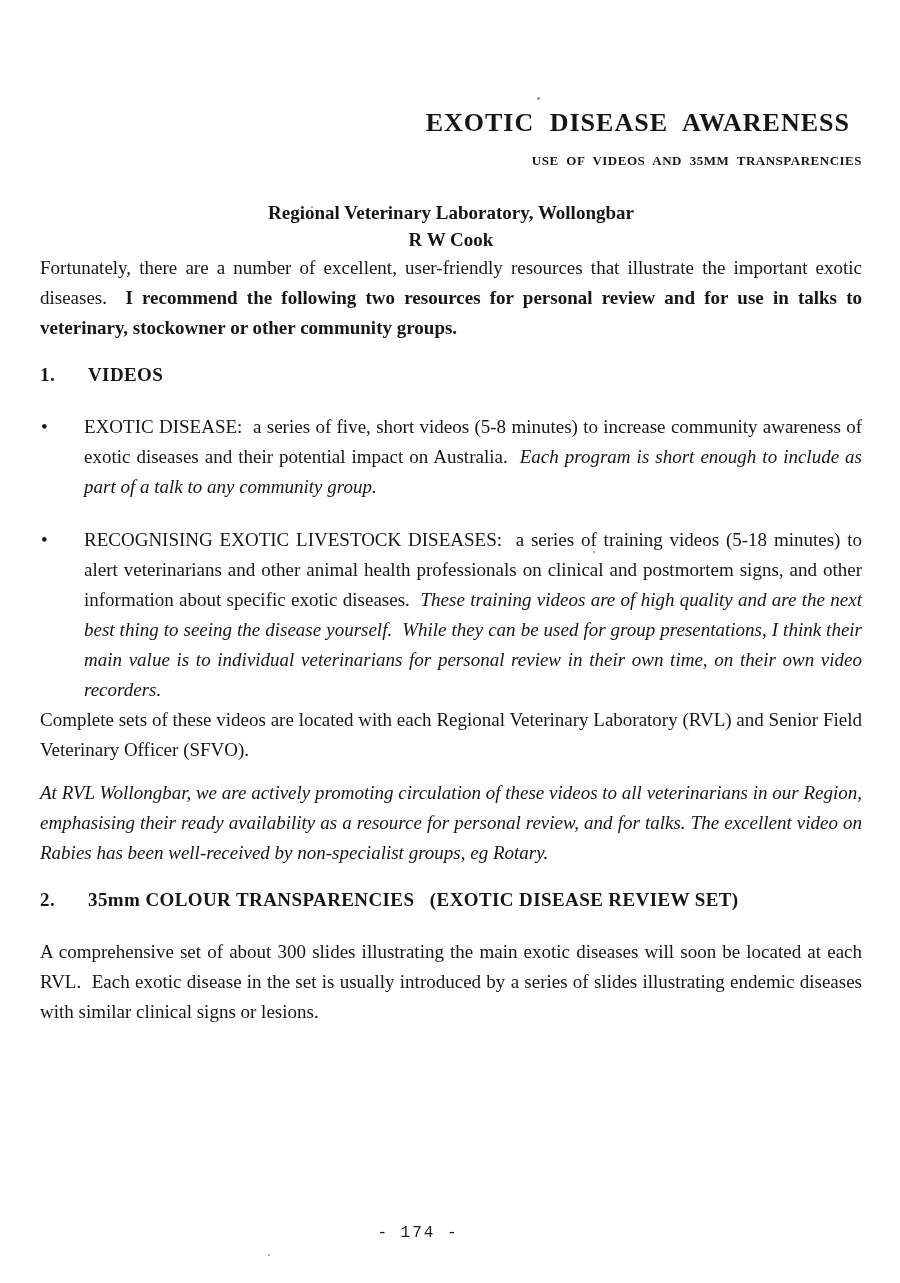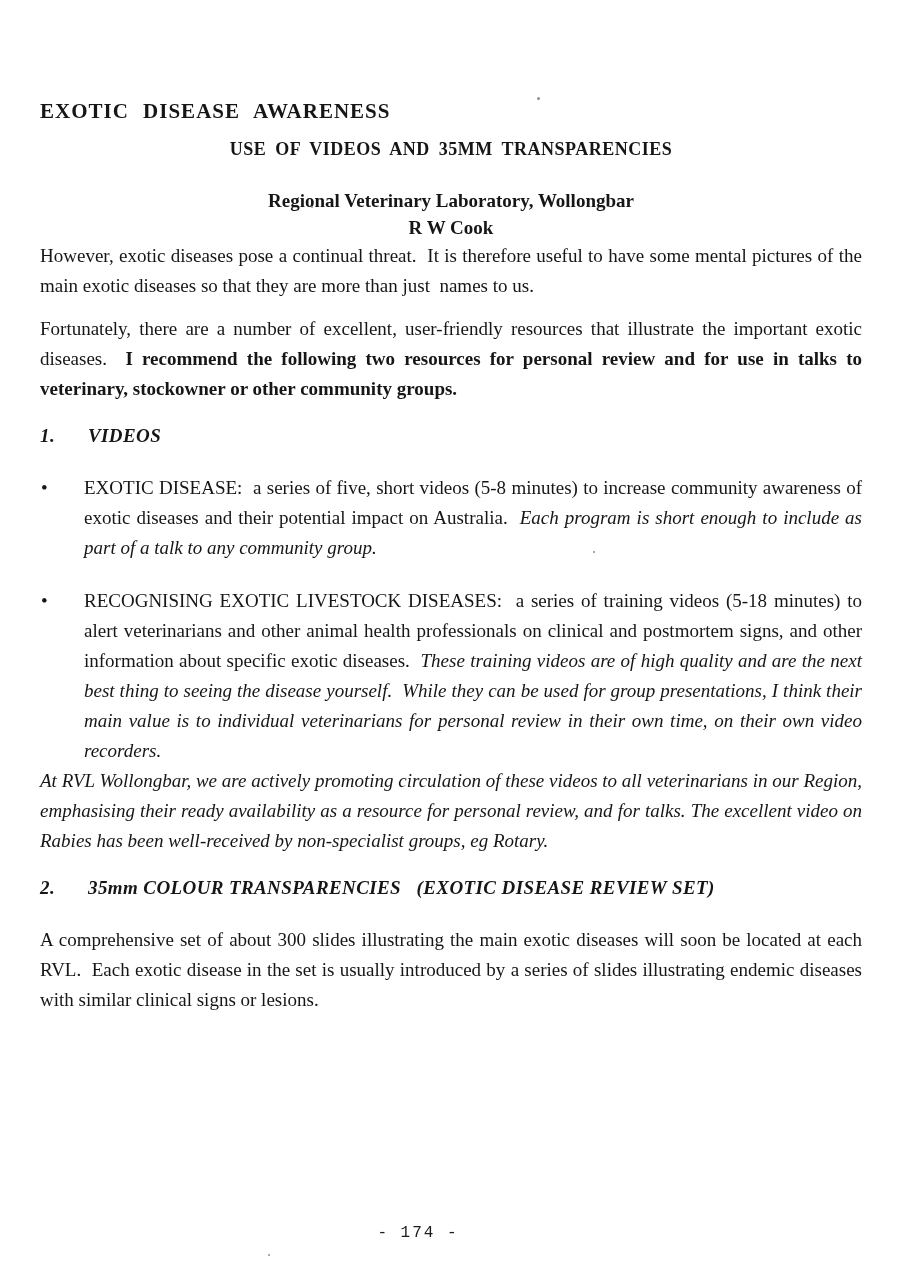--- a/index.html
+++ b/index.html
@@ -10,32 +10,32 @@
     margin: 0 auto;
     background: #ffffff;
     color: #161616;
     font-family: "Liberation Serif", "DejaVu Serif", serif;
     overflow: hidden;
   }
   .content {
     padding: 98px 38px 0 40px;
   }
   .doc-title {
-    margin: 0;
-    text-align: left;
-    font-size: 21px;
+    margin: 12px;
+    text-align: right;
+    font-size: 26px;
     font-weight: bold;
     letter-spacing: 1px;
     word-spacing: 8px;
     line-height: 26px;
   }
   .doc-subtitle {
     margin: 15px 0 0 0;
-    text-align: center;
-    font-size: 18px;
+    text-align: right;
+    font-size: 13px;
     font-weight: bold;
     letter-spacing: 0.5px;
     word-spacing: 4px;
     line-height: 20px;
   }
   .author-block {
     margin-top: 28px;
     text-align: center;
     font-weight: bold;
     font-size: 19px;
@@ -47,21 +47,20 @@
     line-height: 30px;
     text-align: justify;
     margin: 0 0 13px 0;
   }
   .section-heading {
     margin: 20px 0 25px 0;
     font-size: 19px;
     font-weight: bold;
     letter-spacing: 0.4px;
     line-height: 24px;
-    font-style: italic;
   }
   .section-heading .sec-num {
     display: inline-block;
     width: 48px;
   }
   .bullet {
     position: relative;
     padding-left: 44px;
     margin: 23px 0 0 0;
   }
@@ -104,39 +103,39 @@
 
     <h1 class="doc-title">EXOTIC DISEASE AWARENESS</h1>
     <h2 class="doc-subtitle">USE OF VIDEOS AND 35MM TRANSPARENCIES</h2>
 
     <div class="author-block">
       <div>Regional Veterinary Laboratory, Wollongbar</div>
       <div>R W Cook</div>
     </div>
 
 
-    <p class="body"><span>However, exotic diseases pose a continual threat.&nbsp; It is therefore useful to have some mental pictures of the main exotic diseases so that they are more than just&nbsp; names to us.</span></p>
 
     <p class="body"><span>Fortunately, there are a number of excellent, user-friendly resources that illustrate the important exotic diseases.&nbsp; </span><span class="b">I recommend the following two resources for </span><span class="b u">personal review</span><span class="b"> and for </span><span class="b u">use in talks</span><span class="b"> to veterinary, stockowner or other community groups.</span></p>
 
     <div class="section-heading">
       <span class="sec-num">1.</span><span class="sec-title">VIDEOS</span>
     </div>
 
 
     <div class="bullet">
       <span class="marker">•</span>
       <p class="body"><span>EXOTIC DISEASE:&nbsp; a series of five, short videos (5-8 minutes) to increase community awareness of exotic diseases and their potential impact on Australia.&nbsp; </span><span class="i">Each program is short enough to include as part of a talk to any community group.</span></p>
     </div>
 
     <div class="bullet">
       <span class="marker">•</span>
       <p class="body"><span>RECOGNISING EXOTIC LIVESTOCK DISEASES:&nbsp; a series of training videos (5-18 minutes) to alert veterinarians and other animal health professionals on clinical and postmortem signs, and other information about specific exotic diseases.&nbsp; </span><span class="i">These training videos are of high quality and are the next best thing to seeing the disease yourself.&nbsp; While they can be used for group presentations, </span><span class="i u">I think their main value is to individual veterinarians for personal review in their own time, on their own video recorders</span><span class="i">.</span></p>
     </div>
 
+    <p class="body after-bullets"><span>Complete sets of these videos are located with each Regional Veterinary Laboratory (RVL) and Senior Field Veterinary Officer (SFVO).</span></p>
 
     <p class="body"><span class="i">At RVL Wollongbar, we are actively promoting circulation of these videos to all veterinarians in our Region, emphasising their ready availability as a resource for </span><span class="i u">personal review</span><span class="i">, and for </span><span class="i u">talks</span><span class="i">.  The excellent video on Rabies has been well-received by non-specialist groups, eg Rotary.</span></p>
 
     <div class="section-heading">
       <span class="sec-num">2.</span><span class="sec-title">35mm COLOUR TRANSPARENCIES&nbsp;&nbsp; (EXOTIC DISEASE REVIEW SET)</span>
     </div>
 
     <p class="body"><span>A comprehensive set of about 300 slides illustrating the main exotic diseases will soon be located at each RVL.&nbsp; Each exotic disease in the set is usually introduced by a series of slides illustrating endemic diseases with similar clinical signs or lesions.</span></p>
 
   </div>

